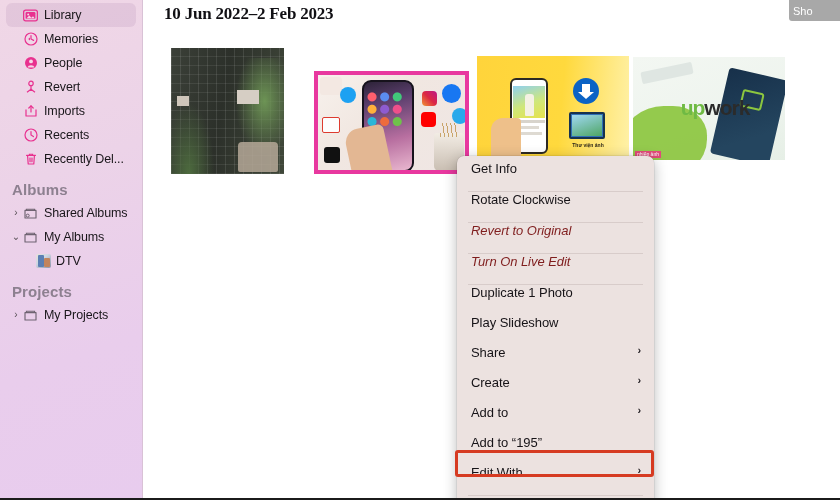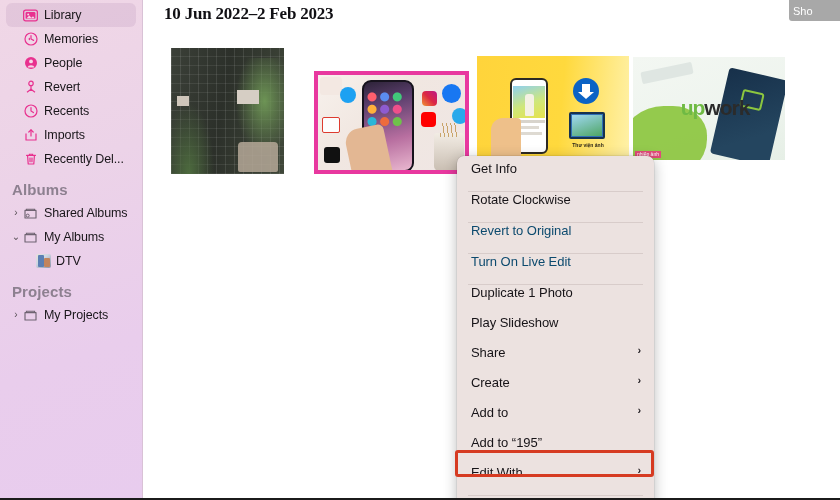--- a/index.html
+++ b/index.html
@@ -134,21 +134,21 @@
     position: relative;
     height: 30px;
     display: flex;
     align-items: flex-start;
     padding: 0 12px 0 14px;
     font-size: 13px;
     color: #161317;
     white-space: nowrap;
     letter-spacing: -0.05px;
   }
-  .mi.dim { color: #0c4a6e; }
+  .mi.dim { color: #7f1d1d; font-style: italic; }
   .mi .arrow {
     position: absolute;
     right: 13px;
     font-size: 11px;
     font-weight: 700;
     color: #201c21;
     line-height: 1;
   }
   .sep {
     height: 1px;
@@ -215,36 +215,36 @@
           <path d="M7 5.6 L7 9.4" stroke="#e8318f" stroke-width="1.2"></path>
           <path d="M3 12.2 L7 9.2 L11 12.2" fill="none" stroke="#e8318f" stroke-width="1.2" stroke-linejoin="round"></path>
         </svg>
       </span>
       <span class="lbl">Revert</span>
     </div>
 
     <div class="side-row">
       <span class="ic">
         <svg width="14" height="14" viewBox="0 0 14 14">
-          <circle cx="7" cy="7" r="6" fill="none" stroke="#e8318f" stroke-width="1.2"></circle>
-          <path d="M7 3.6 L7 7 L9.4 8.6" fill="none" stroke="#e8318f" stroke-width="1.2" stroke-linecap="round"></path>
-        </svg>
-      </span>
-      <span class="lbl">Recents</span>
-    </div>
-
-    <div class="side-row">
-      <span class="ic">
-        <svg width="14" height="14" viewBox="0 0 14 14">
           <path d="M2 5.5 L2 12 L12 12 L12 5.5" fill="none" stroke="#e8318f" stroke-width="1.2" stroke-linejoin="round"></path>
           <path d="M7 1.8 L7 8" stroke="#e8318f" stroke-width="1.2" stroke-linecap="round"></path>
           <path d="M4.8 4 L7 1.8 L9.2 4" fill="none" stroke="#e8318f" stroke-width="1.2" stroke-linejoin="round" stroke-linecap="round"></path>
         </svg>
       </span>
       <span class="lbl">Imports</span>
+    </div>
+
+    <div class="side-row">
+      <span class="ic">
+        <svg width="14" height="14" viewBox="0 0 14 14">
+          <circle cx="7" cy="7" r="6" fill="none" stroke="#e8318f" stroke-width="1.2"></circle>
+          <path d="M7 3.6 L7 7 L9.4 8.6" fill="none" stroke="#e8318f" stroke-width="1.2" stroke-linecap="round"></path>
+        </svg>
+      </span>
+      <span class="lbl">Recents</span>
     </div>
 
     <div class="side-row">
       <span class="ic">
         <svg width="14" height="14" viewBox="0 0 14 14">
           <path d="M2.6 3.4 L11.4 3.4" stroke="#e8318f" stroke-width="1.2" stroke-linecap="round"></path>
           <path d="M5.4 3.4 L5.4 2.2 L8.6 2.2 L8.6 3.4" fill="none" stroke="#e8318f" stroke-width="1.1"></path>
           <path d="M3.6 3.8 L4.2 12 L9.8 12 L10.4 3.8" fill="none" stroke="#e8318f" stroke-width="1.2" stroke-linejoin="round"></path>
           <path d="M5.8 5.6 L5.9 10.2 M7 5.6 L7 10.2 M8.2 5.6 L8.1 10.2" stroke="#e8318f" stroke-width="0.9"></path>
         </svg>

